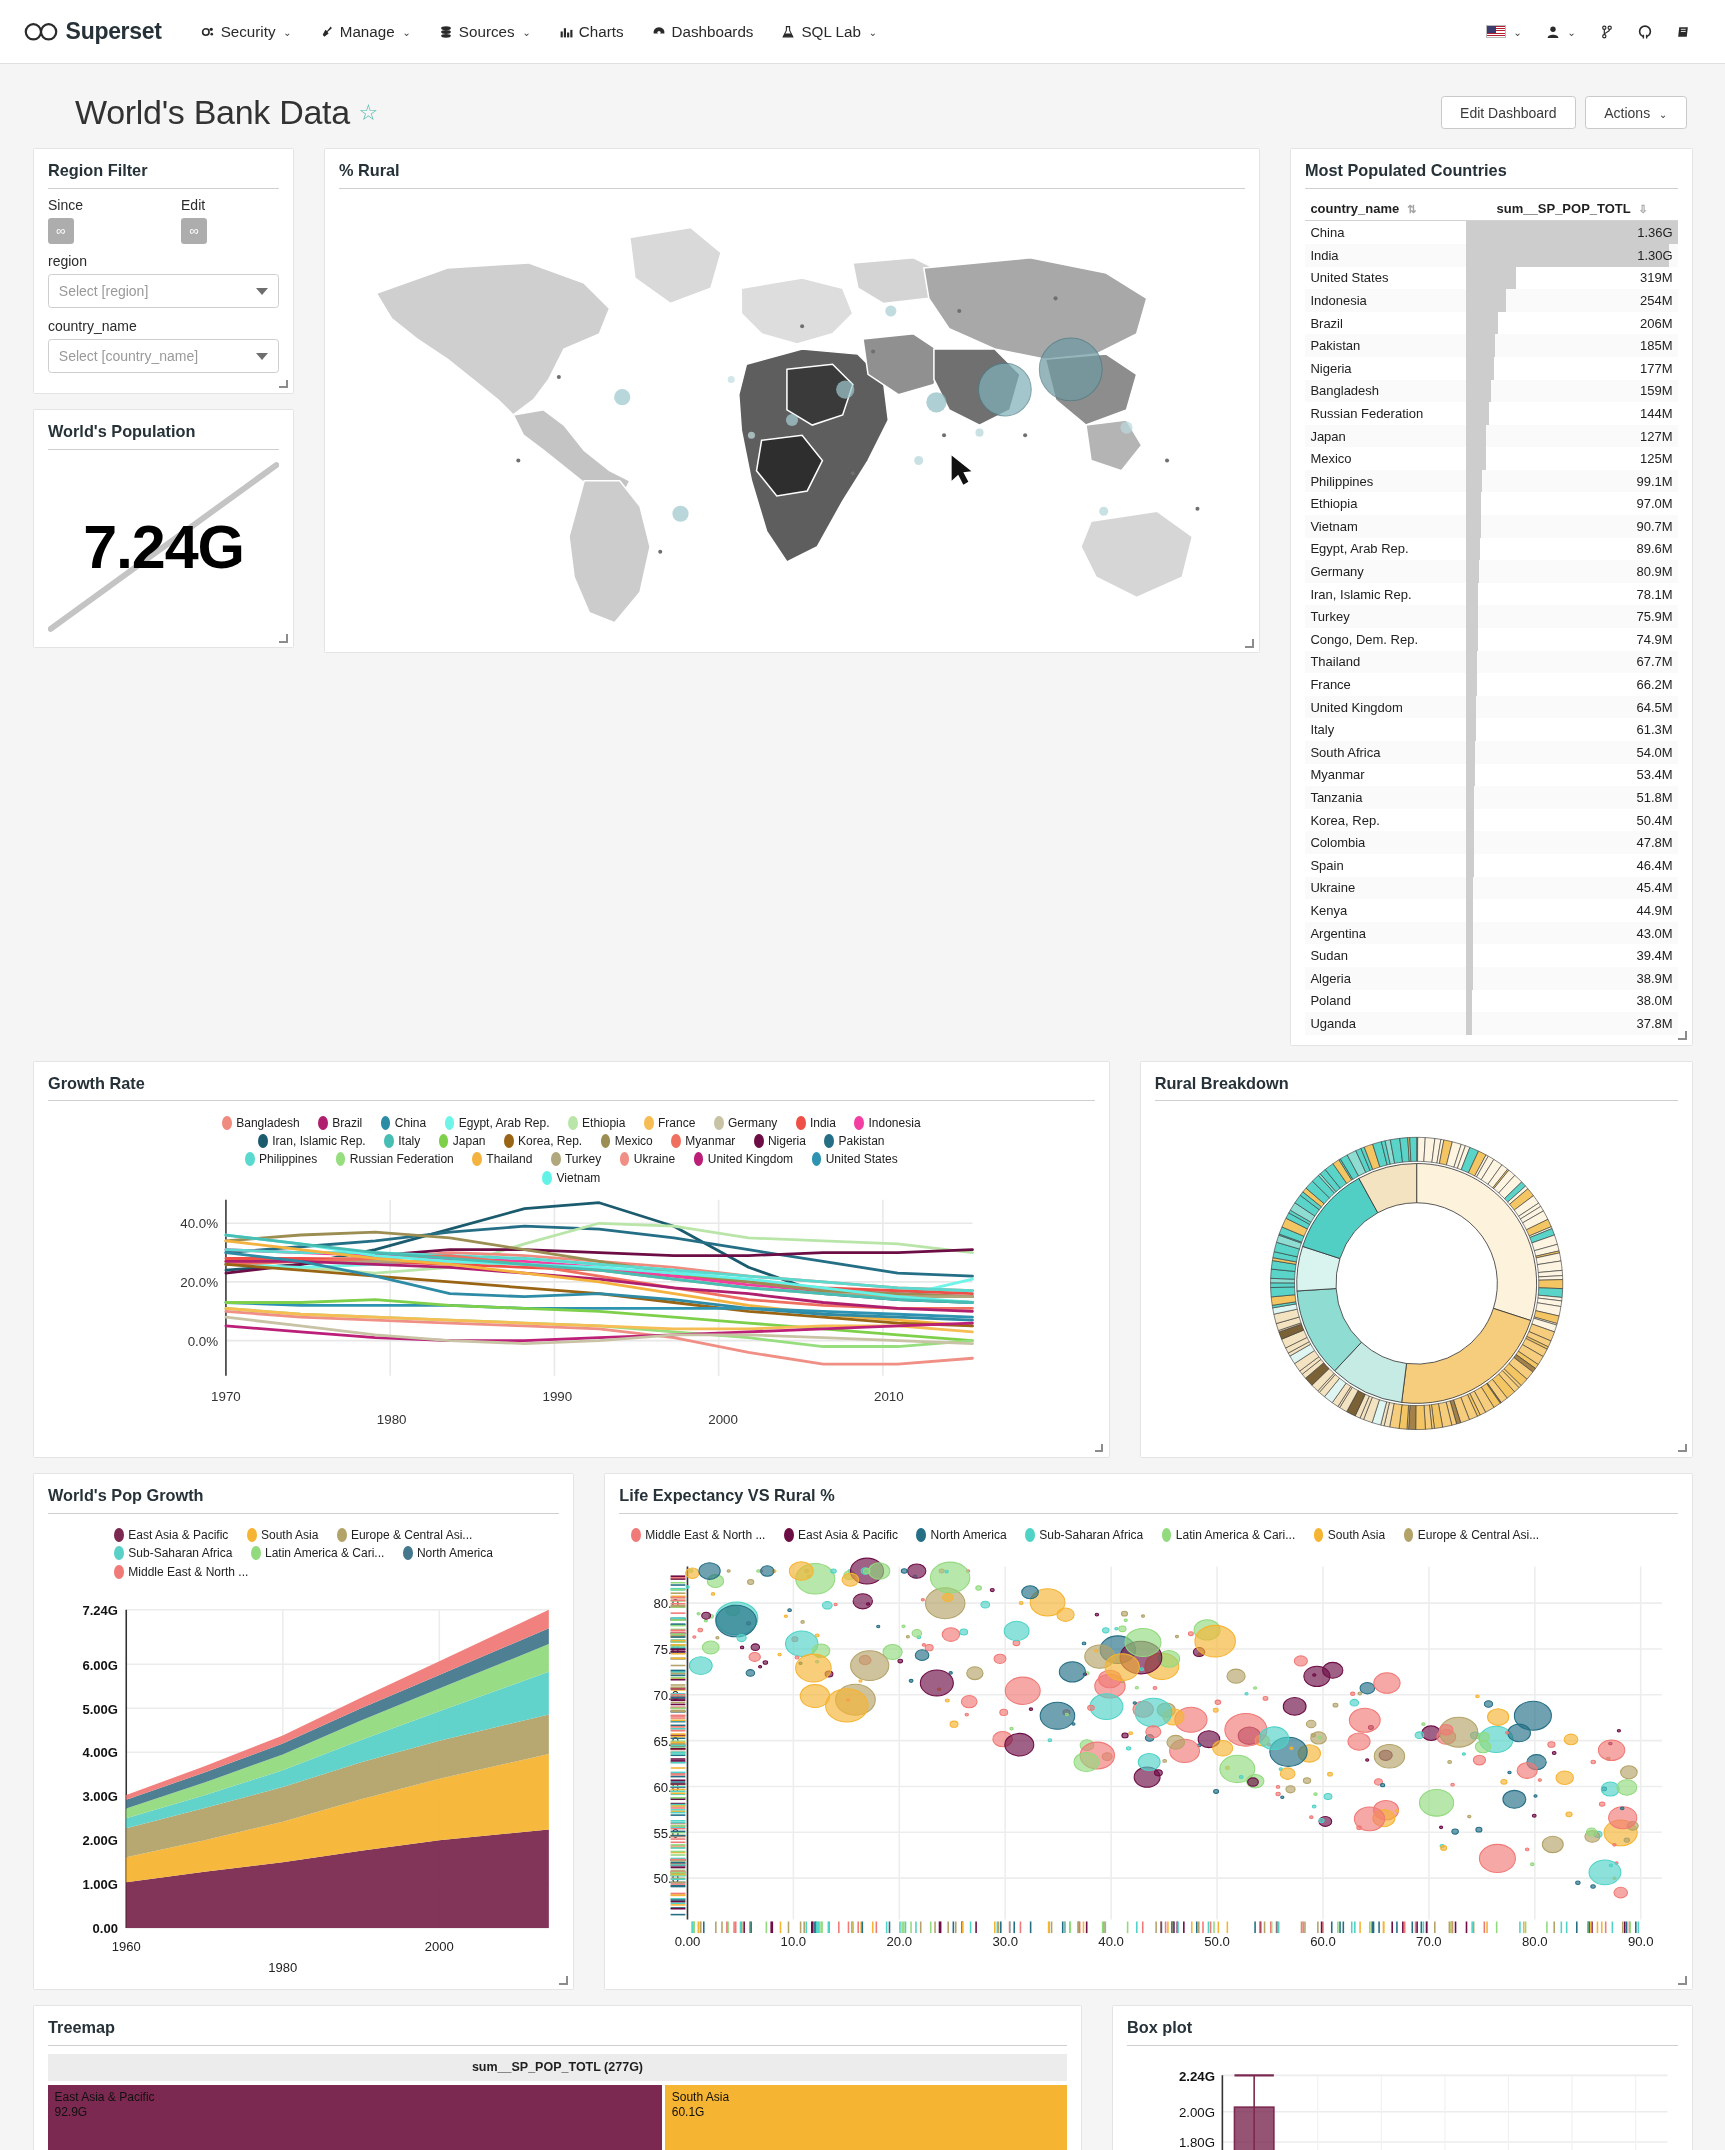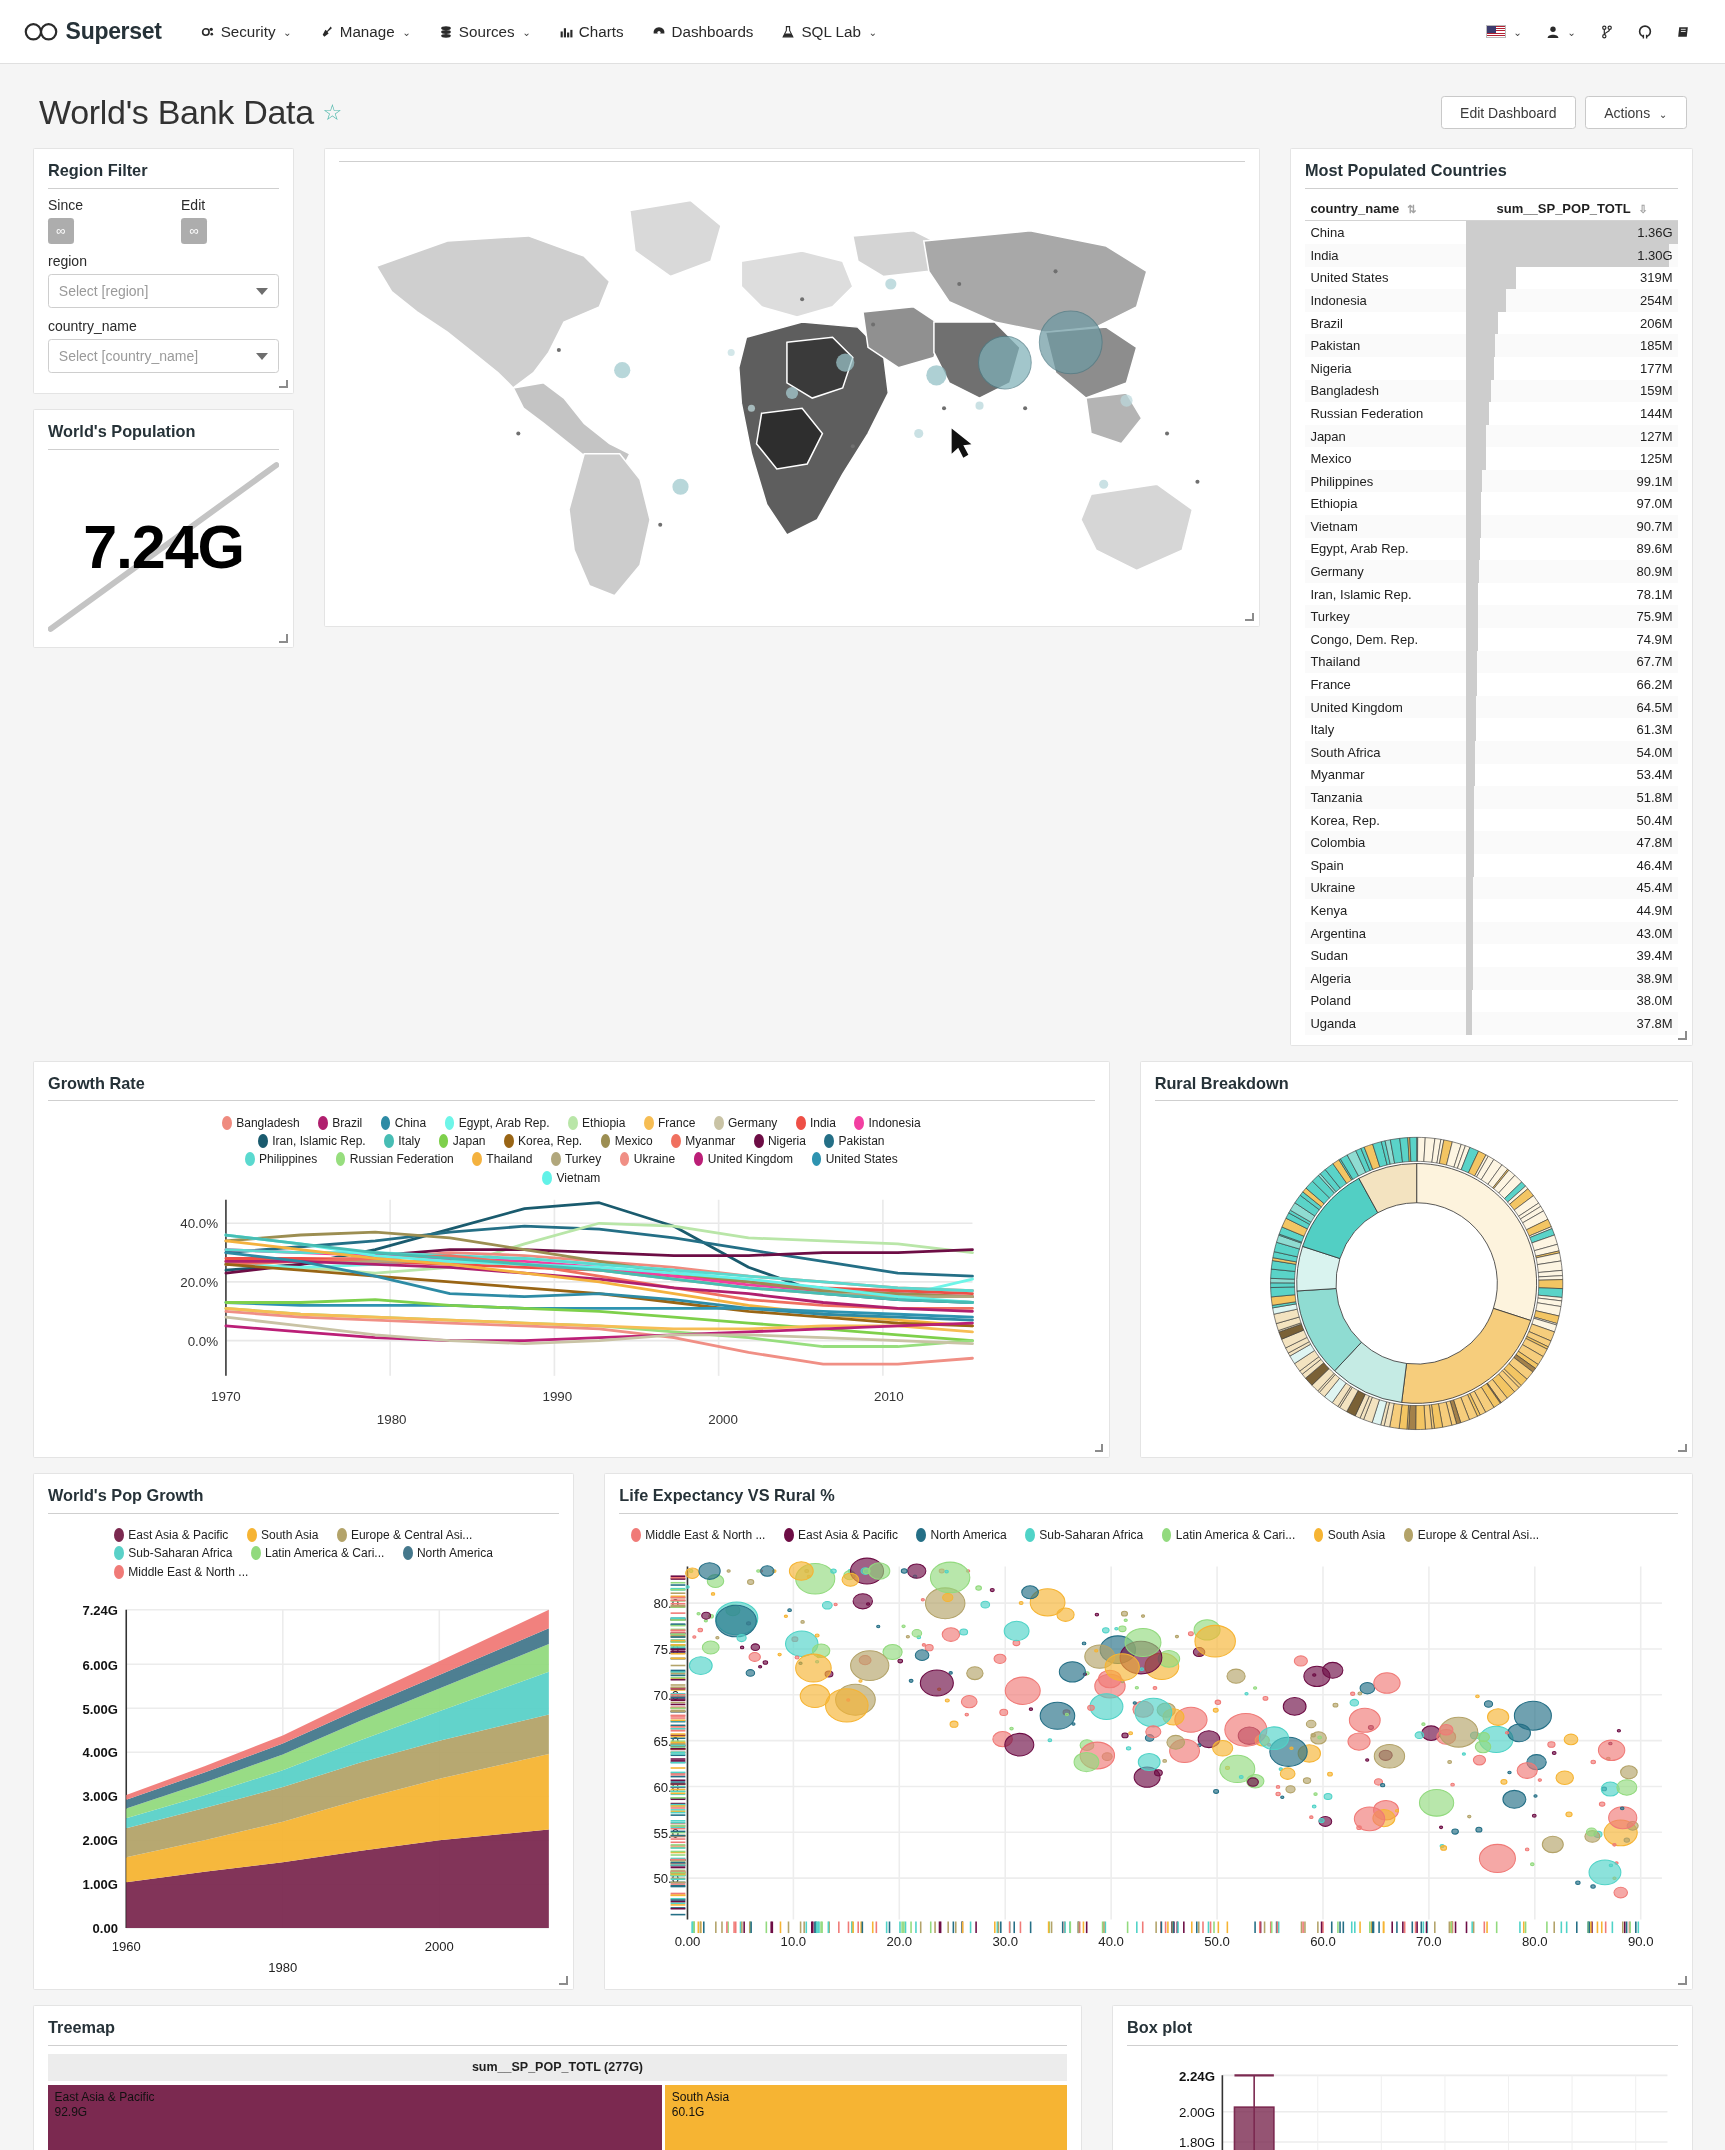--- a/index.html
+++ b/index.html
@@ -41,21 +41,21 @@
   .flag::before {
     content:""; position:absolute; left:0; top:0; width:8.7px; height:6.5px; background:#3c3b6e;
   }
 
   
   .dash-header {
     display:flex; align-items:center; justify-content:space-between;
     padding:29px 39px 16.3px 39px;
   }
   .dash-title-wrap { display:flex; align-items:center; gap:8.7px; }
-  .dash-title { font-size:34px; font-weight:300; color:#323232; letter-spacing:-0.3px; }
+  .dash-title { font-size:34px; font-weight:300; color:#323232; letter-spacing:-0.3px;margin-left:36px; }
   .star-icon { font-size:22px; color:#4fb8ac; line-height:1; }
   .hdr-buttons { display:flex; gap:8.7px; align-items:center; }
   .btn {
     background:#fff; border:0.5px solid #c9c9c9; border-radius:3.3px;
     padding:7.6px 18.5px; font-size:14px; color:#3b3b3b; cursor:pointer;
     white-space:nowrap;
   }
   .btn .caret { margin-left:8.7px; font-size:10.3px; }
 
   
@@ -314,20 +314,21 @@
           <svg class="bignum-line" viewBox="0 0 430 330" preserveAspectRatio="none">
             <line x1="5" y1="320" x2="425" y2="15" stroke="#c4c4c4" stroke-width="11" stroke-linecap="round"></line>
           </svg>
           <span class="bignum-val">7.24G</span>
         </div>
         <div class="resize-handle"></div>
       </div>
     </div>
 
     <div class="panel" style="flex:1;">
+      <div class="panel-title">% Rural</div>
       <div class="panel-rule"></div>
       <div class="map-box">
         <svg viewBox="0 0 1760 880" class="chart-svg" style="height:446px;">
           <rect width="1760" height="880" fill="#ffffff"></rect>
 
           <path d="M60 190 L200 140 L360 130 L470 170 L520 220 L500 270 L430 300 L400 360 L370 400 L330 430 L300 400 L250 360 L200 320 L140 280 L90 240 Z" fill="#cfcfcf" stroke="#fff" stroke-width="3"></path>
           <path d="M330 430 L390 420 L430 450 L470 500 L520 540 L560 560 L540 600 L490 580 L440 540 L390 500 L350 470 Z" fill="#c4c4c4" stroke="#fff" stroke-width="3"></path>
 
           <path d="M560 80 L680 60 L740 110 L720 180 L640 210 L570 160 Z" fill="#d9d9d9" stroke="#fff" stroke-width="3"></path>
 

